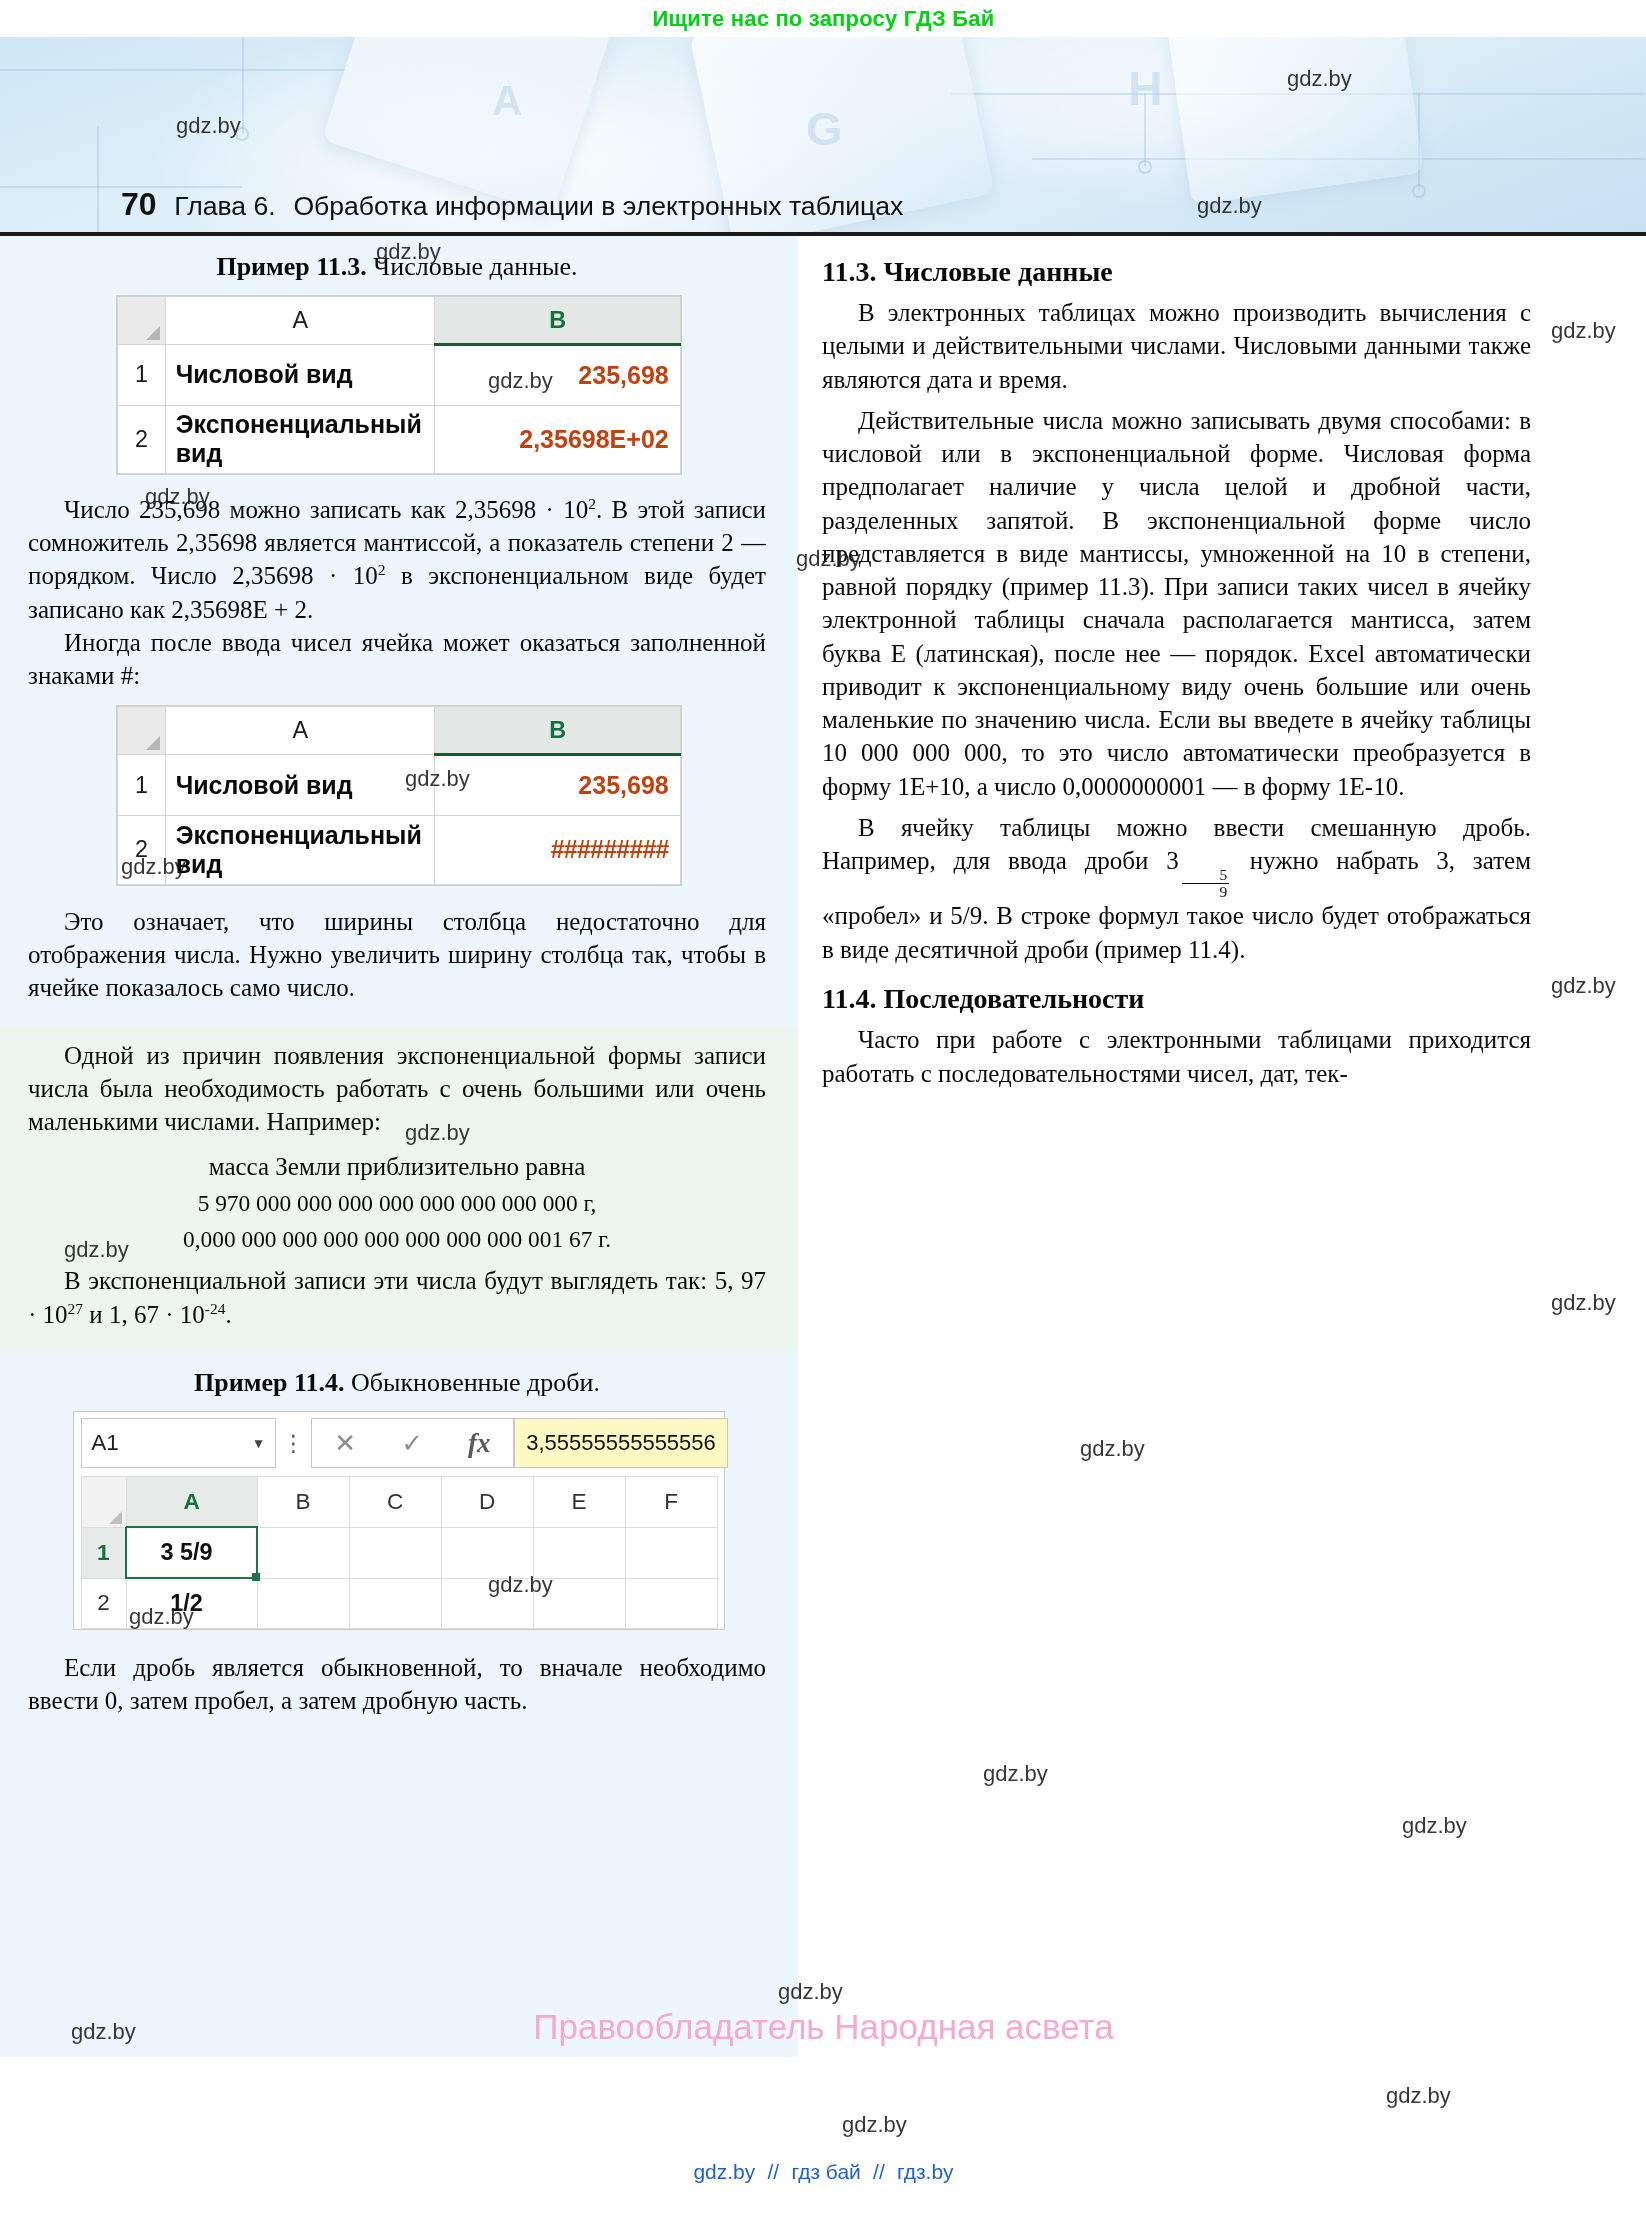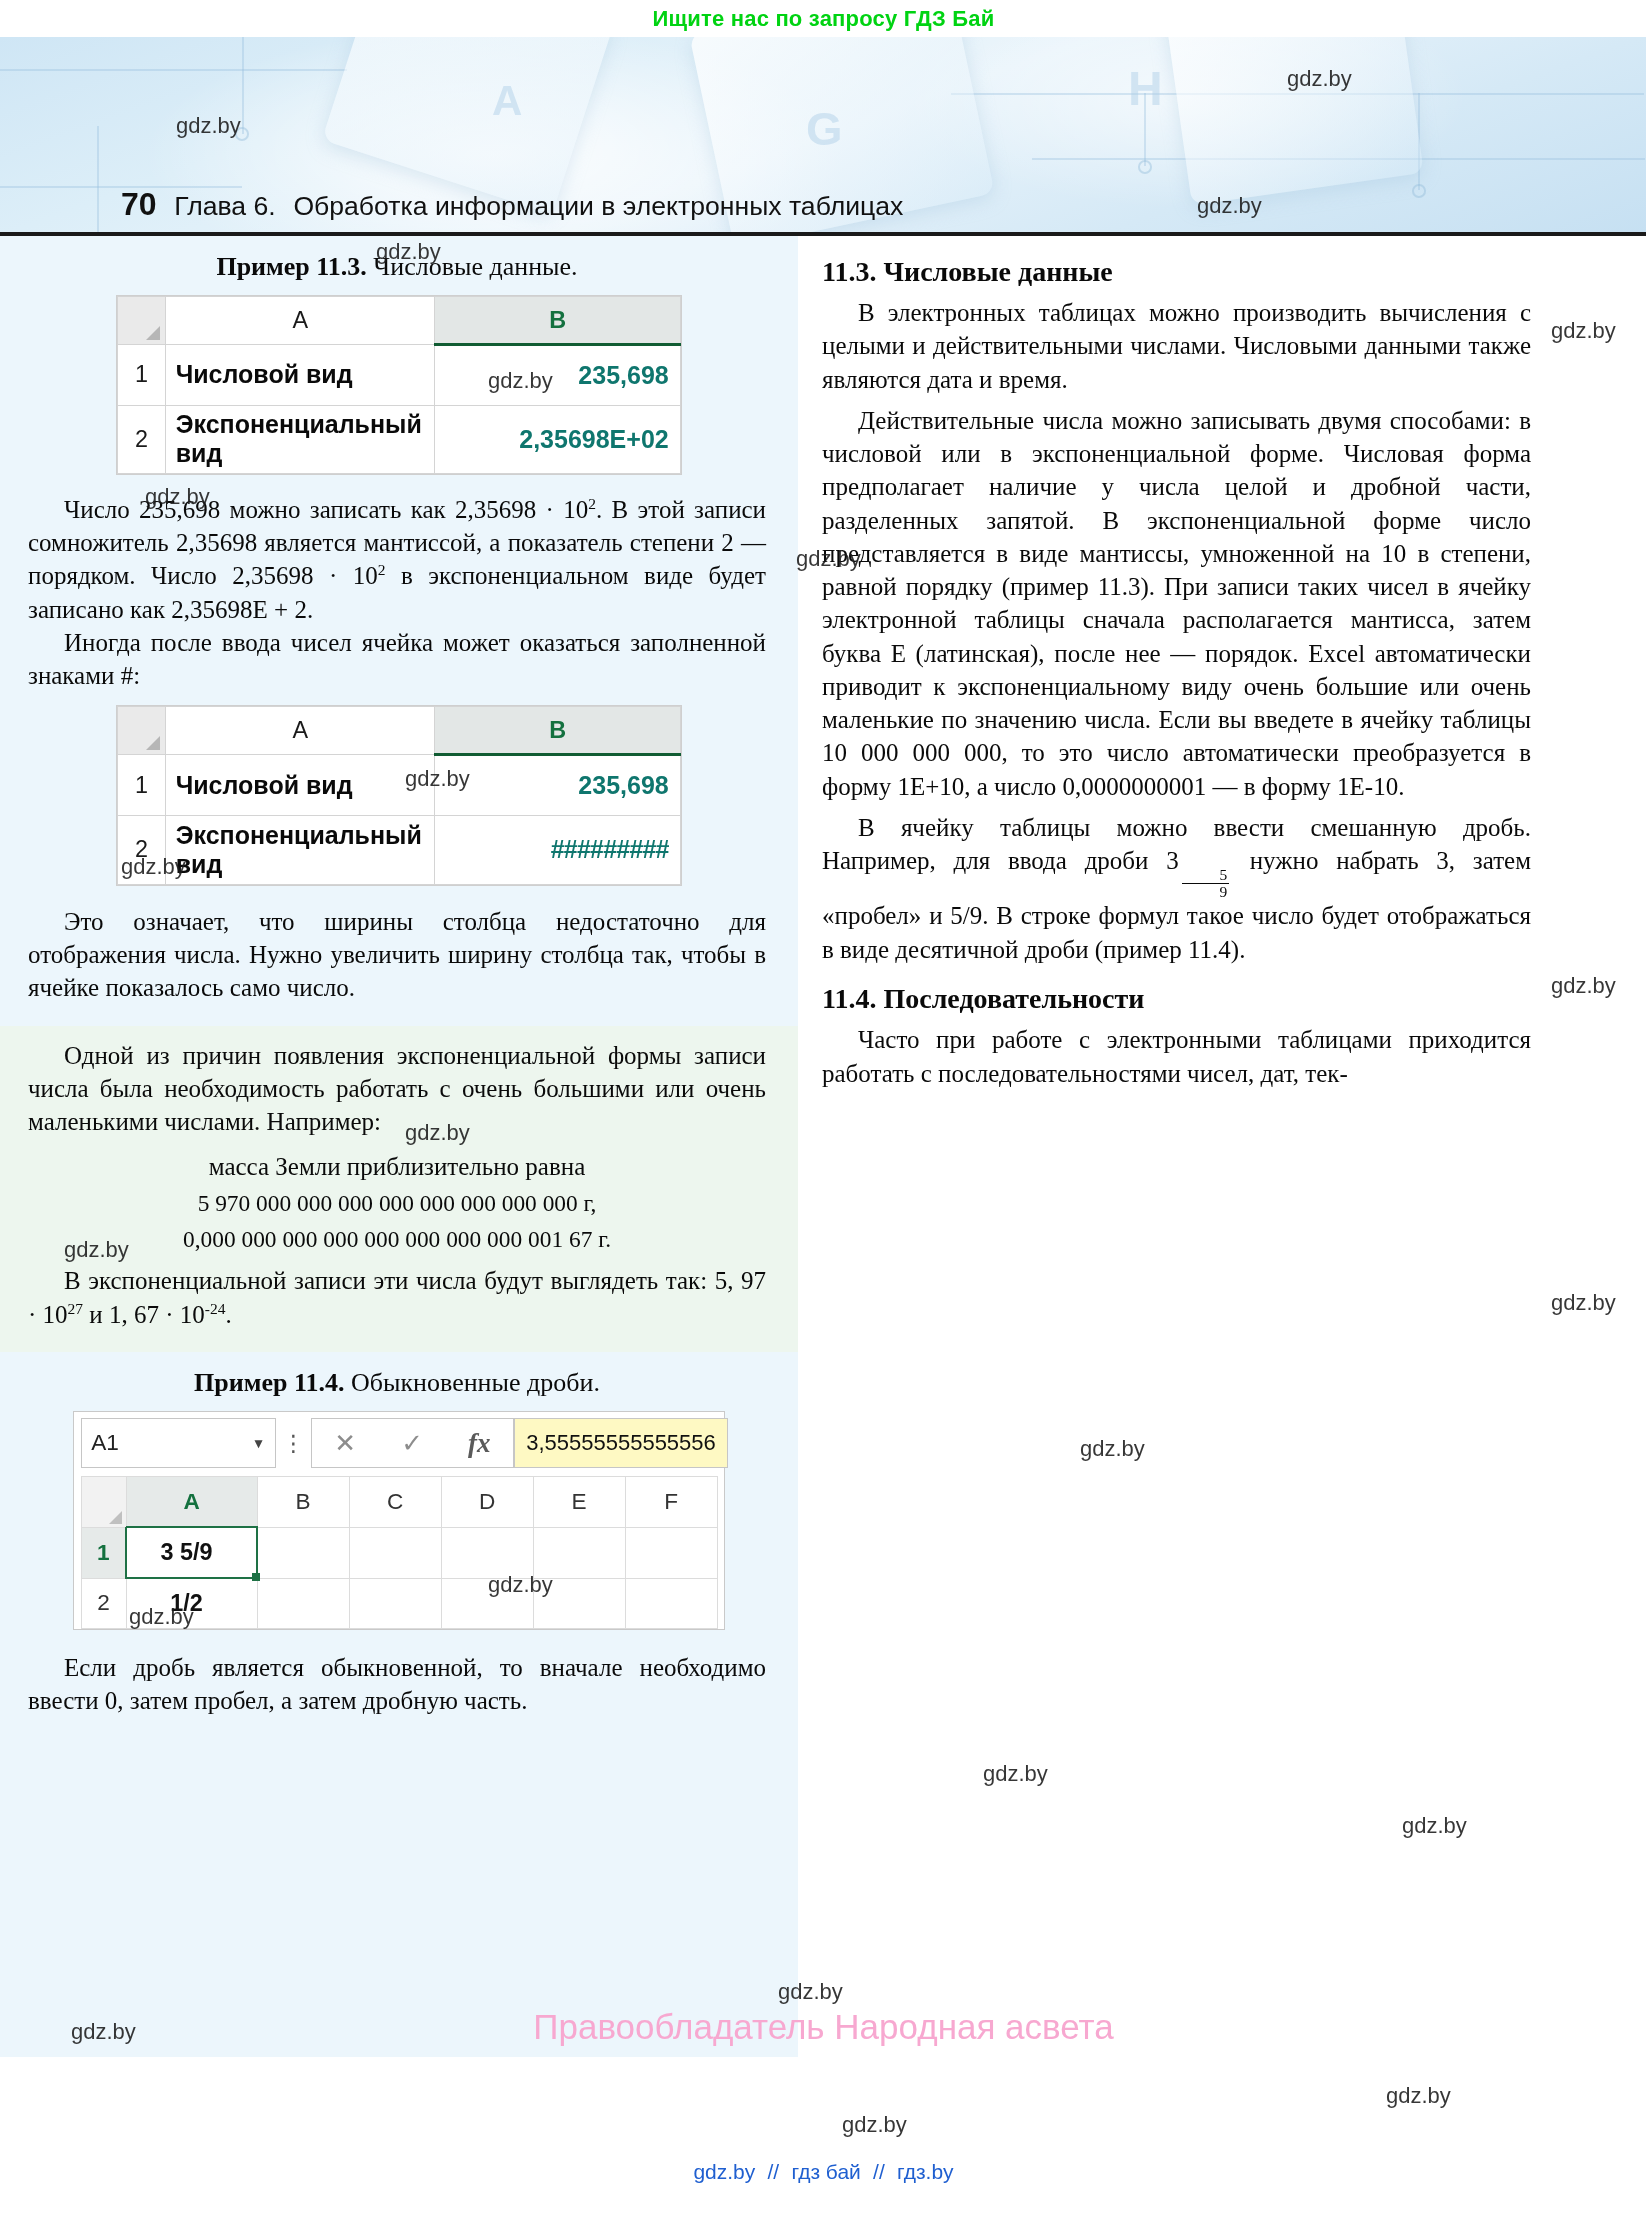--- a/index.html
+++ b/index.html
@@ -117,21 +117,21 @@
   .xls .colhead{
     background:#ffffff;text-align:center;font-size:23.4px;color:#1a1a1a;height:44px;
     font-weight:normal;
   }
   .xls .colhead.sel{background:#e3e7e6;color:#14713f;font-weight:bold;
     border-bottom:3.2px solid #115c33;}
   .xls .rowhead{
     width:45px;background:#ffffff;text-align:center;font-size:23.4px;color:#1a1a1a;
   }
   .xls .cellA{padding:4.8px 9.7px;font-size:25px;font-weight:bold;color:#0a0a0a;height:50px;}
-  .xls .cellB{padding:4.8px 11.3px;font-size:25px;font-weight:bold;color:#0f766e;text-align:right;
+  .xls .cellB{padding:4.8px 11.3px;font-size:25px;font-weight:bold;color:#c2410c;text-align:right;
     width:222px;}
   .hashes{letter-spacing:-0.8px;}
 
   
   .xlwin{
     margin:13px auto 0 auto;width:637px;background:#fff;border:0.8px solid #c9c9c9;
     font-family:"Liberation Sans",sans-serif;padding:6.4px 6.4px 0 6.4px;
   }
   .fbar{display:flex;align-items:stretch;height:50px;gap:0;}
   .namebox{

